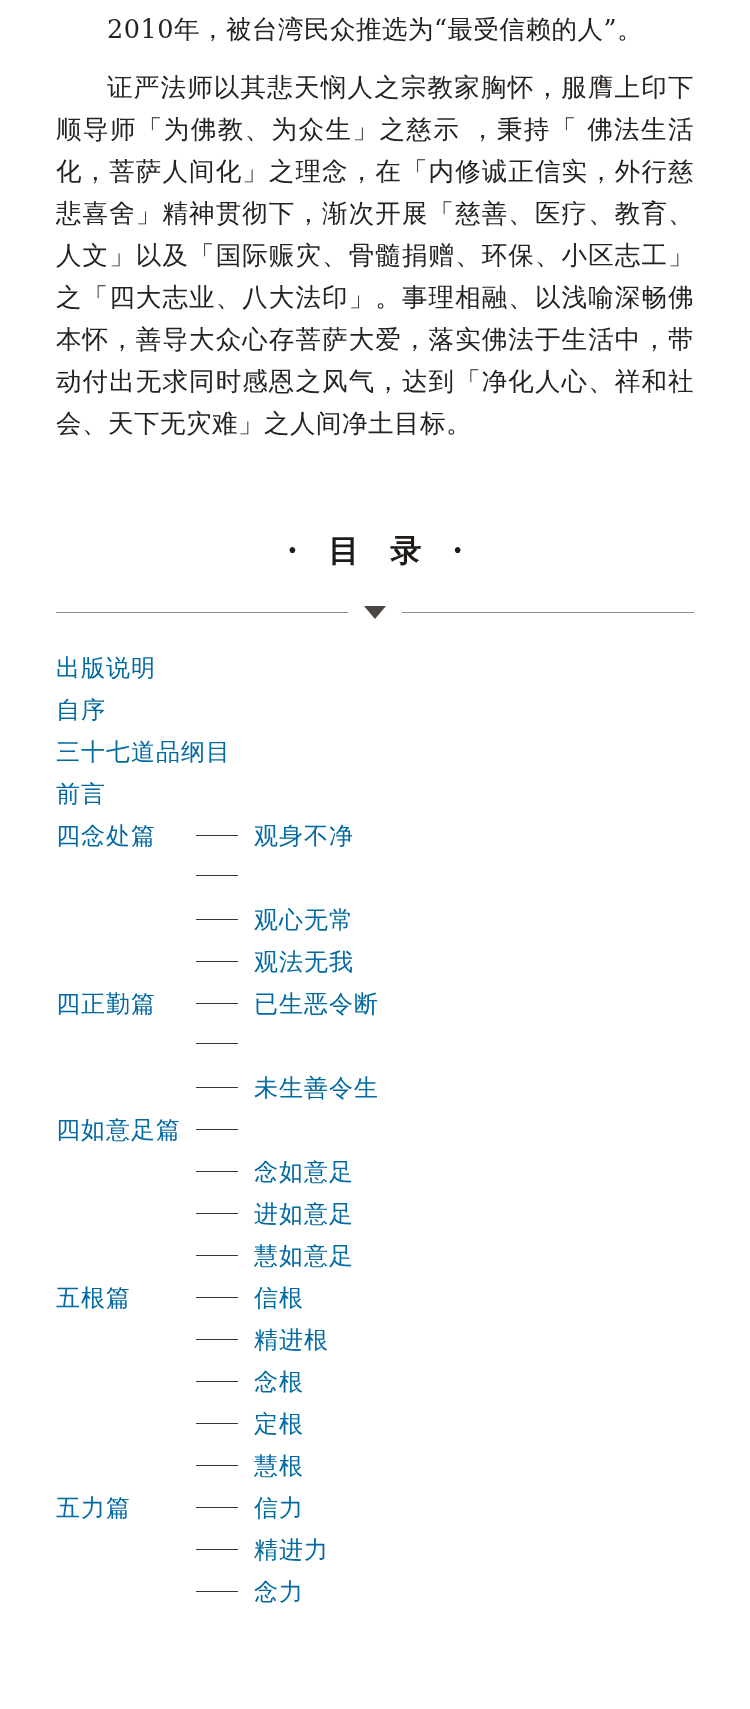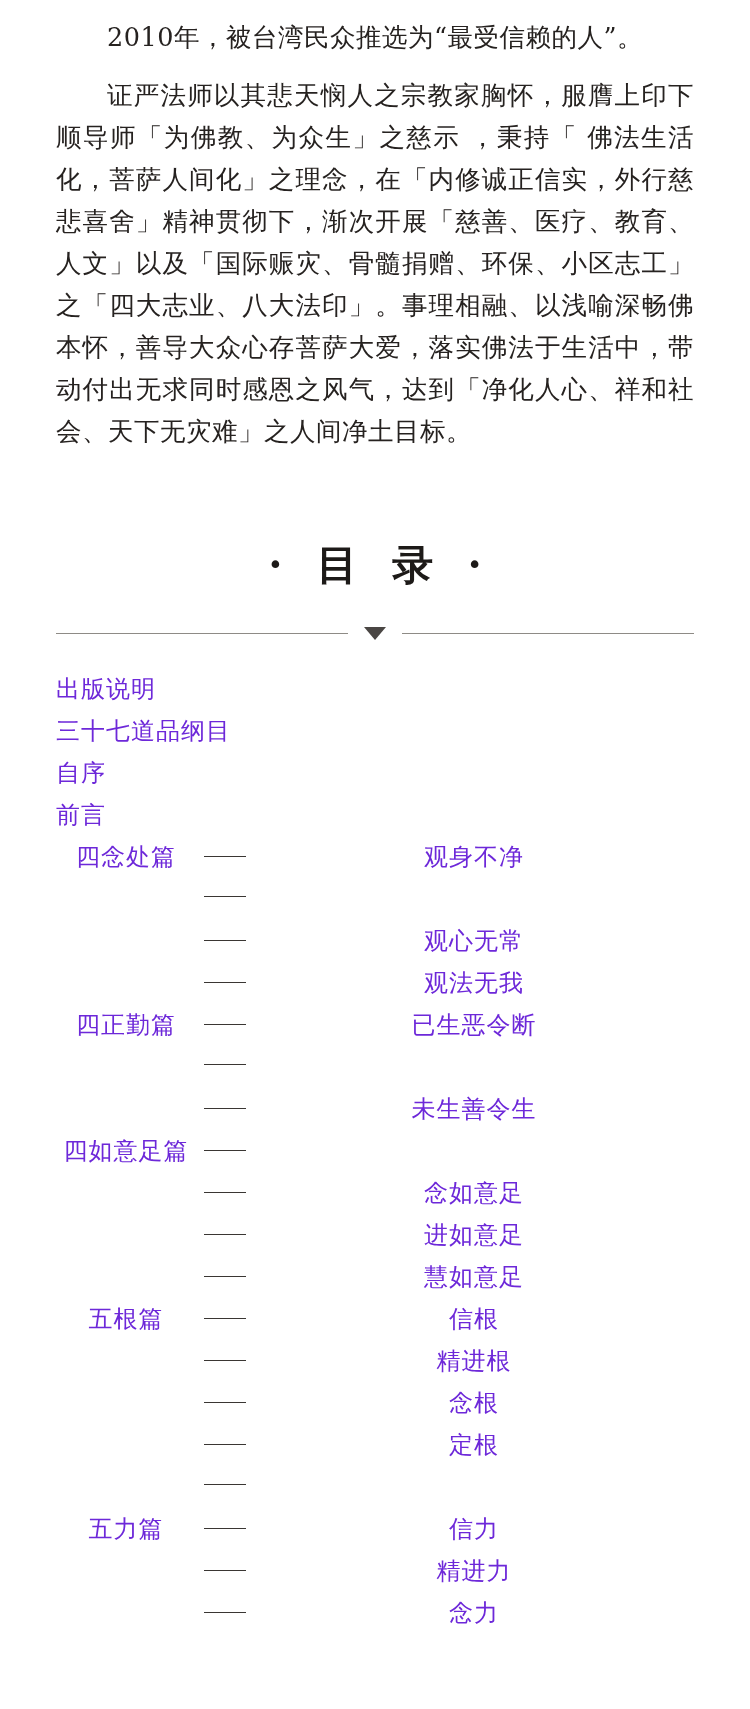--- a/index.html
+++ b/index.html
@@ -12,21 +12,21 @@
     min-height: 1709px;
     font-family: "DejaVu Serif", "Liberation Serif", serif;
     color: #231f1c;
     -webkit-font-smoothing: antialiased;
   }
   .page {
     position: relative;
     width: 750px;
     min-height: 1709px;
     box-sizing: border-box;
-    padding: 12px 56px;
+    padding: 4px 56px;
     overflow: hidden;
   }
 
   
   .prose {
     padding-top: 4px;
     font-size: 25.5px;
     line-height: 42px;
     letter-spacing: 0.5px;
     text-align: justify;
@@ -39,21 +39,21 @@
   }
   .prose p + p { margin-top: 16px; }
 
   
   .toc-title-wrap {
     margin-top: 86px;
     text-align: center;
   }
   .toc-title {
     display: inline-block;
-    font-size: 41px;
+    font-size: 31px;
     letter-spacing: 10px;
     font-weight: 600;
     color: #1d1a18;
     text-indent: 10px;
   }
 
   
   .divider {
     margin-top: 30px;
     display: flex;
@@ -78,23 +78,22 @@
   
   .toc {
     margin-top: 30px;
     padding-left: 0px;
   }
   .toc-row {
     display: flex;
     align-items: baseline;
     height: 42px;
     font-size: 24px;
-    color: #6d28d9;
+    color: #0369a1;
     letter-spacing: 1px;
-    text-align: center;
   }
   .toc-group {
     width: 140px;
     flex: 0 0 140px;
     white-space: nowrap;
   }
   .toc-dash {
     flex: 0 0 auto;
     width: 58px;
     color: #3a3633;
@@ -134,26 +133,26 @@
     <span class="rule"></span>
     <span class="tri"></span>
     <span class="rule"></span>
   </div>
 
   <div class="toc" id="toc-list">
       <div class="toc-row">
         <span class="toc-single">出版说明</span>
       </div>
       <div class="toc-row">
+        <span class="toc-single">自序</span>
+      </div>
+      <div class="toc-row">
         <span class="toc-single">三十七道品纲目</span>
       </div>
       <div class="toc-row">
-        <span class="toc-single">自序</span>
-      </div>
-      <div class="toc-row">
         <span class="toc-single">前言</span>
       </div>
       <div class="toc-row">
         <span class="toc-group">四念处篇</span>
         <span class="toc-dash"><span class="dashline"></span></span>
         <span class="toc-item">观身不净</span>
       </div>
       <div class="toc-row">
         <span class="toc-group"></span>
         <span class="toc-dash"><span class="dashline"></span></span>
@@ -217,20 +216,21 @@
         <span class="toc-item">念根</span>
       </div>
       <div class="toc-row">
         <span class="toc-group"></span>
         <span class="toc-dash"><span class="dashline"></span></span>
         <span class="toc-item">定根</span>
       </div>
       <div class="toc-row">
         <span class="toc-group"></span>
         <span class="toc-dash"><span class="dashline"></span></span>
+        <span class="toc-item">慧根</span>
       </div>
       <div class="toc-row">
         <span class="toc-group">五力篇</span>
         <span class="toc-dash"><span class="dashline"></span></span>
         <span class="toc-item">信力</span>
       </div>
       <div class="toc-row">
         <span class="toc-group"></span>
         <span class="toc-dash"><span class="dashline"></span></span>
         <span class="toc-item">精进力</span>

